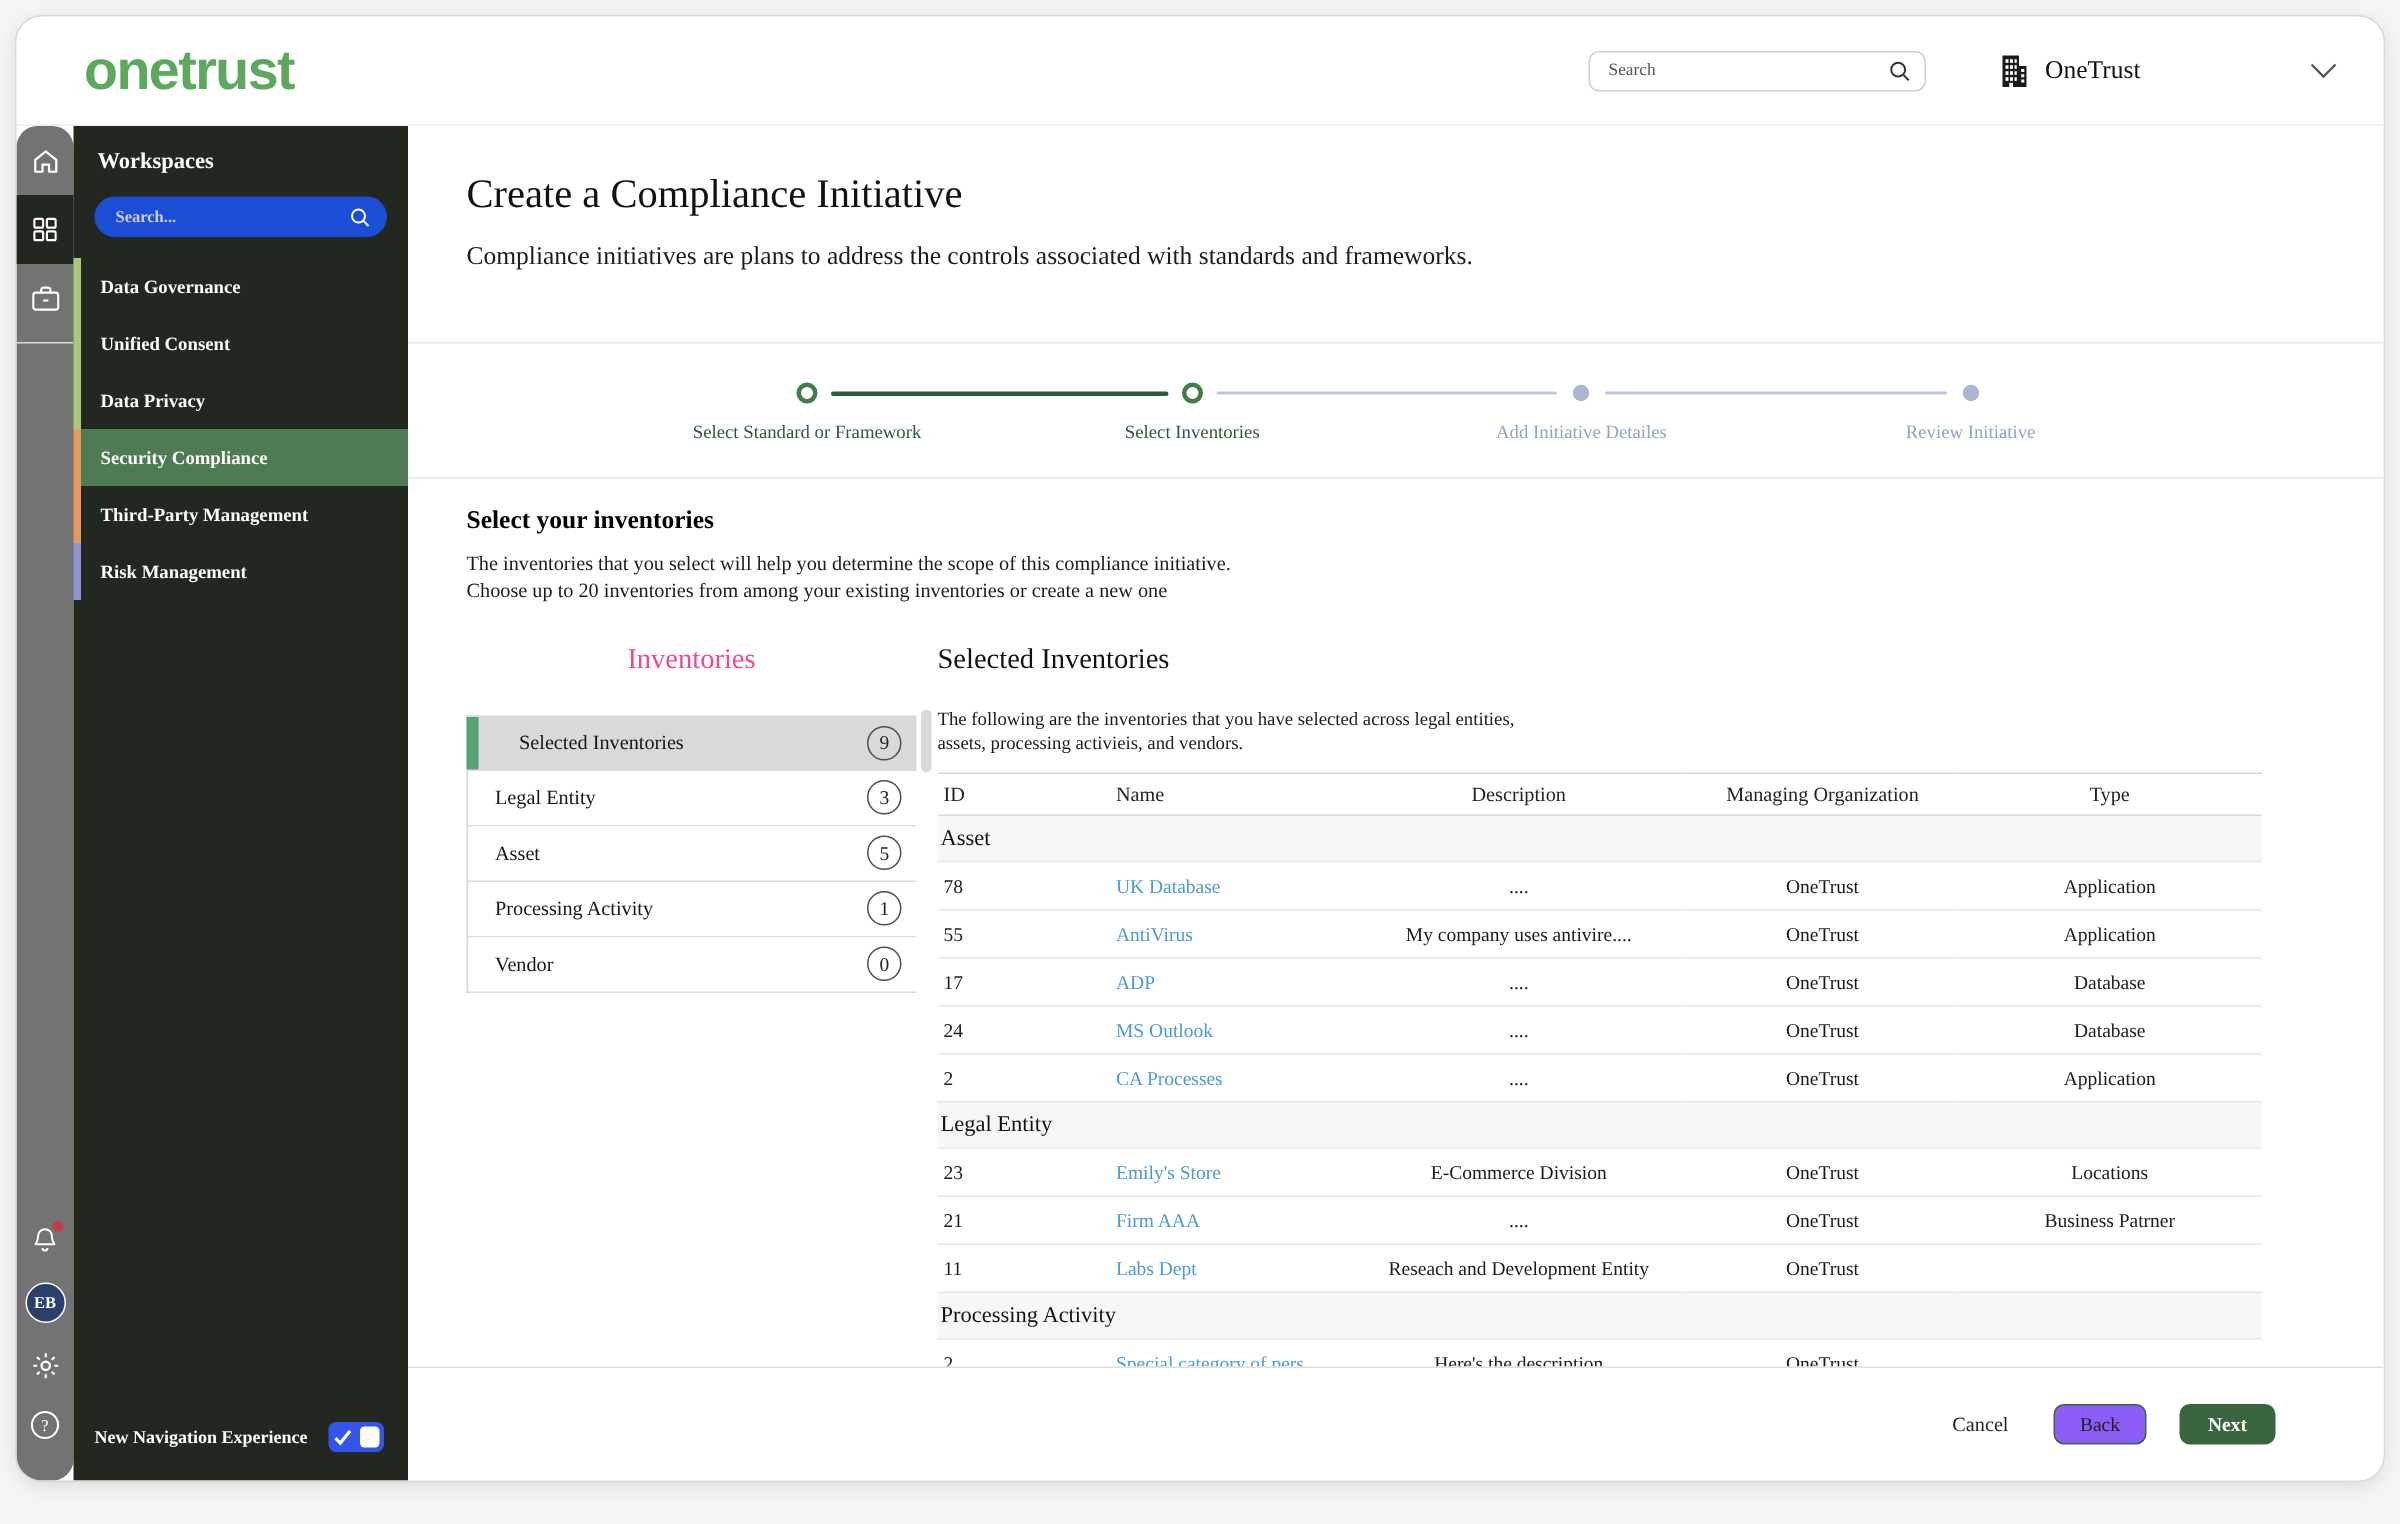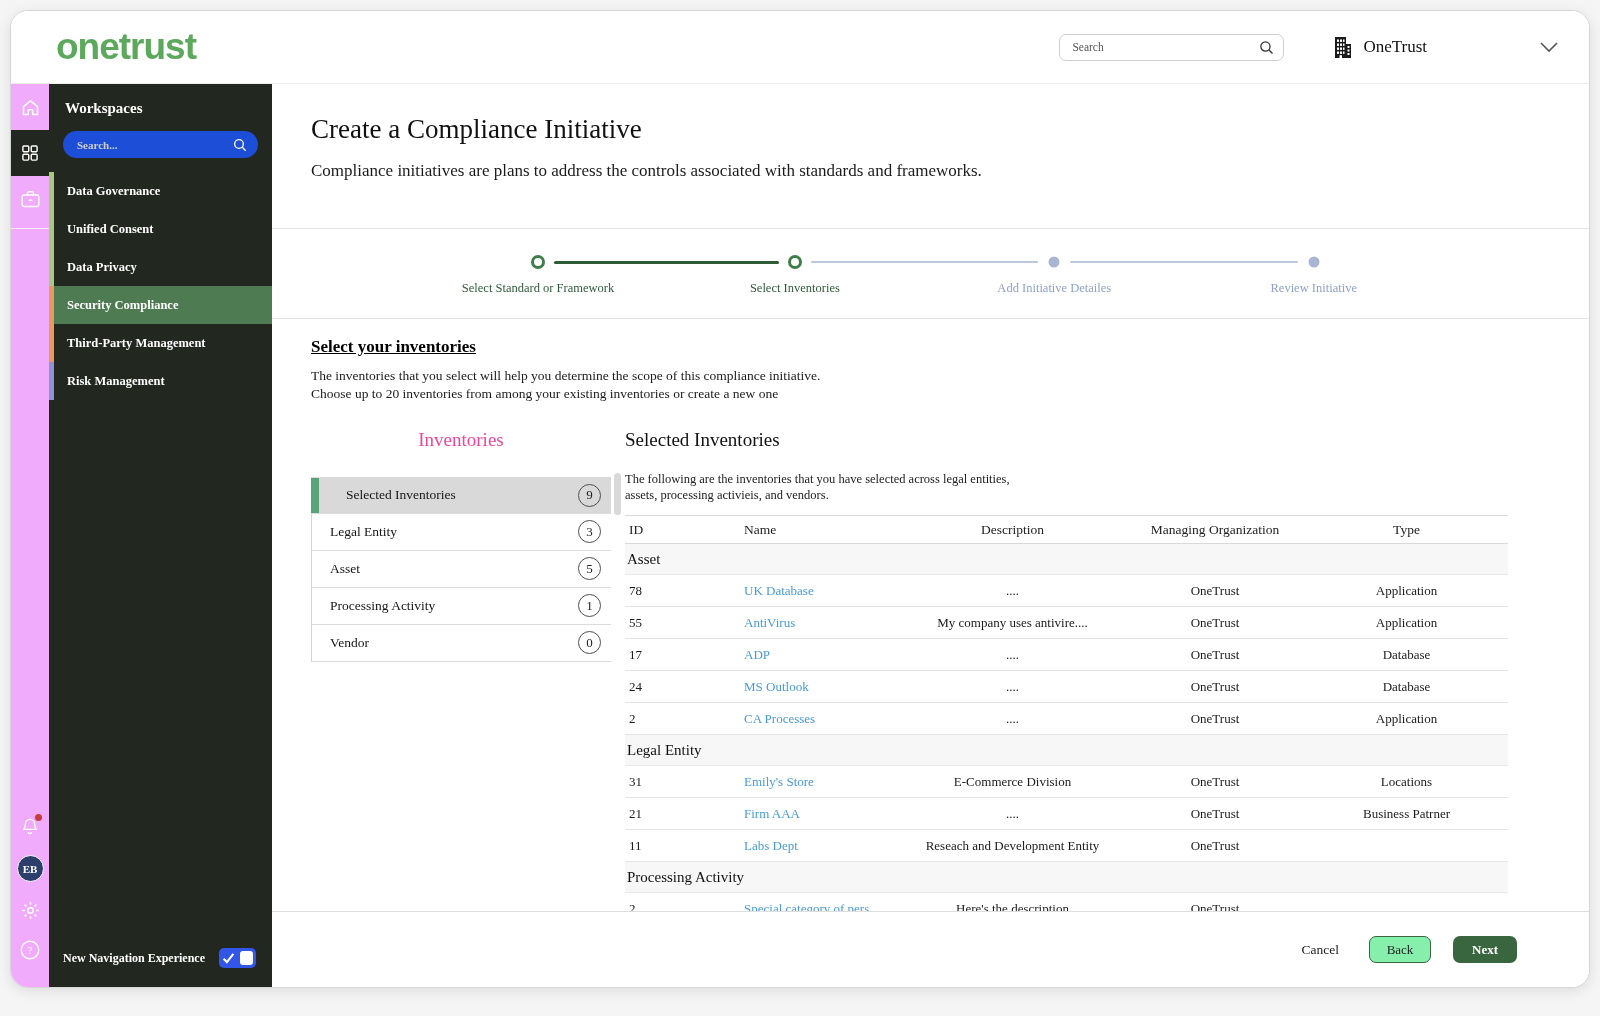--- a/index.html
+++ b/index.html
@@ -35,22 +35,22 @@
     background:transparent;
   }
   .hdr-search input::placeholder { color:#555; }
   .org-selector { display:flex; align-items:center; margin-left:48px; }
   .org-name { font-size:17px; color:#111; margin-left:10px; }
   .hdr-chevron { margin-left:112px; display:flex; align-items:center; }
   
   .body-row { flex:1; display:flex; min-height:0; }
   
   .rail {
-    width:38px; flex:0 0 38px; background:#f0abfc;
-    display:flex; flex-direction:column; align-items:center;
+    width:38px; flex:0 0 38px; background:#737373;
+    display:flex; flex-direction:column; align-items:center;border-radius:14px;
   }
   .rail-item {
     width:38px; height:46px; display:flex; align-items:center; justify-content:center;
     cursor:pointer; position:relative;
   }
   .rail-item.active { background:#22271f; }
   .rail-divider { width:38px; border-top:1px solid rgba(255,255,255,.75); margin-top:6px; }
   .rail-bottom {
     margin-top:auto; display:flex; flex-direction:column; align-items:center;
     gap:18px; padding-bottom:26px;
@@ -123,21 +123,21 @@
     position:absolute; top:52px; transform:translateX(-50%);
     font-size:12.5px; white-space:nowrap;
   }
   .step-label.done-lbl { color:#2f5a38; }
   .step-label.todo-lbl { color:#8ea3c9; }
   .connector { position:absolute; border-radius:2px; }
   .connector.green { top:31.5px; height:3px; background:#2d5c35; }
   .connector.gray  { top:32px;   height:2px; background:#bcc7dc; }
   
   .content { flex:1; padding:18px 0 0 39px; min-height:0; }
-  .section-title { font-size:17px; font-weight:600; color:#000;text-decoration:underline; }
+  .section-title { font-size:17px; font-weight:600; color:#000; }
   .section-desc { font-size:13.5px; margin-top:10px; line-height:1.32; color:#1b1b1b; }
   .columns { margin-top:26px; display:flex; }
   
   .inv-panel { width:300px; flex:0 0 300px; }
   .inv-title { font-size:19px; text-align:center; color:#ec4899; }
   .inv-list { margin-top:26px; border-left:1px solid #d4d4d4; }
   .inv-item {
     height:37px; display:flex; align-items:center; cursor:pointer; position:relative;
     border-bottom:1px solid #dcdcdc; background:#fff; padding:0 10px 0 18px;
   }
@@ -181,21 +181,21 @@
   .footer {
     height:76px; flex:0 0 76px; border-top:1px solid #dedede;
     display:flex; align-items:center; justify-content:flex-end;
     padding-right:72px; background:#fff;
   }
   .cancel-btn {
     background:none; border:none; font-family:inherit; font-size:13.5px; color:#222; cursor:pointer;
   }
   .back-btn {
     margin-left:30px; width:62px; height:27px; border:1.5px solid #39663f; border-radius:7px;
-    background:#86efac; font-family:inherit; font-size:13px; color:#222; cursor:pointer;
+    background:#8b5cf6; font-family:inherit; font-size:13px; color:#222; cursor:pointer;
   }
   .next-btn {
     margin-left:22px; width:64px; height:27px; border:none; border-radius:7px;
     background:#39663f; font-family:inherit; font-size:13px; font-weight:bold; color:#fff; cursor:pointer;
   }
   svg { display:block; }
 </style>
 </head>
 <body>
 
@@ -475,21 +475,21 @@
                     <td class="left">2</td>
                     <td class="left"><a class="name-link">CA Processes</a></td>
                     <td>....</td>
                     <td>OneTrust</td>
                     <td>Application</td>
                   </tr>
                   <tr class="group-row">
                     <td colspan="5">Legal Entity</td>
                   </tr>
                   <tr class="data-row">
-                    <td class="left">31</td>
+                    <td class="left">23</td>
                     <td class="left"><a class="name-link">Emily's Store</a></td>
                     <td>E-Commerce Division</td>
                     <td>OneTrust</td>
                     <td>Locations</td>
                   </tr>
                   <tr class="data-row">
                     <td class="left">21</td>
                     <td class="left"><a class="name-link">Firm AAA</a></td>
                     <td>....</td>
                     <td>OneTrust</td>

